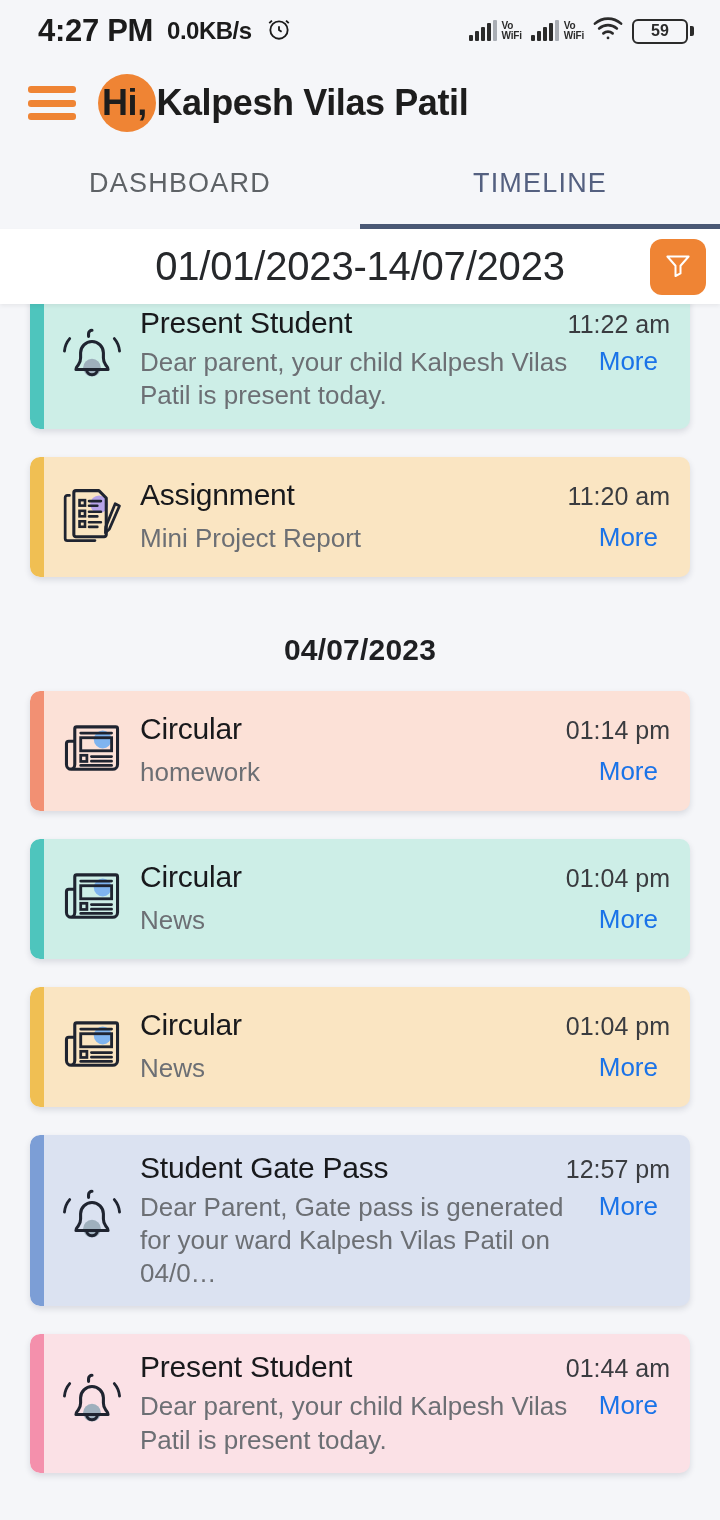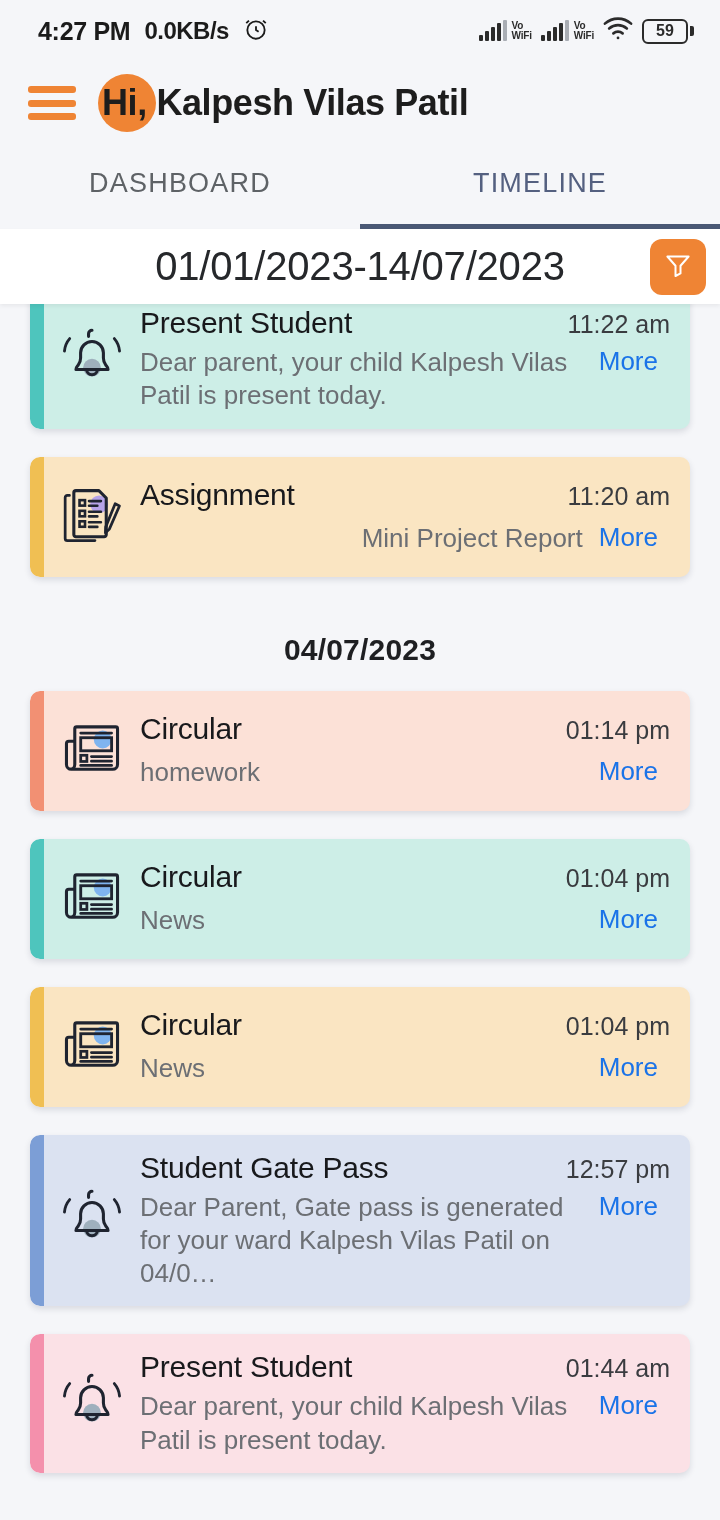--- a/index.html
+++ b/index.html
@@ -33,21 +33,21 @@
     justify-content: space-between;
     padding: 0 26px 0 38px;
     background: #f5f6f9;
   }
   .status-left {
     display: flex;
     align-items: center;
     gap: 14px;
   }
   .status-time {
-    font-size: 25px;
+    font-size: 31px;
     font-weight: bold;
     color: #1b1b1b;
     letter-spacing: -0.3px;
   }
   .status-net {
     font-size: 24px;
     font-weight: bold;
     color: #1b1b1b;
     letter-spacing: -0.5px;
   }
@@ -72,21 +72,21 @@
     color: #2b2b2b;
     text-align: left;
     letter-spacing: -0.2px;
   }
   .battery {
     display: flex;
     align-items: center;
     gap: 2px;
   }
   .batt-body {
-    width: 46px;
+    width: 56px;
     height: 25px;
     border: 2.5px solid #2b2b2b;
     border-radius: 6px;
     display: flex;
     align-items: center;
     justify-content: center;
     font-size: 16px;
     font-weight: bold;
     color: #2b2b2b;
   }
@@ -406,21 +406,21 @@
             <div class="card-row1">
               <span class="card-title">Present Student</span>
               <span class="card-time">11:22 am</span>
             </div>
             <div class="card-row2">
               <span class="card-desc">Dear parent, your child Kalpesh Vilas Patil is present today.</span>
               <span class="card-more">More</span>
             </div>
           </div>
         </div>
-        <div class="card one-line" style="background: rgb(250, 229, 194); text-align: right;">
+        <div class="card one-line" style="background: rgb(250, 229, 194);">
           <span class="accent" style="background: rgb(240, 191, 83);"></span>
           <div class="card-icon">
             <span style="display: block;"><svg width="76" height="76" viewBox="0 0 64 64" fill="none">
                 <circle cx="38" cy="23" r="7.5" fill="#b6a3e8"></circle>
                 <path d="M18.5 11.5h19.3l6.2 6.2v30.8a1.8 1.8 0 0 1-1.8 1.8H18.5a1.8 1.8 0 0 1-1.8-1.8V13.3a1.8 1.8 0 0 1 1.8-1.8z" stroke="#1f2430" stroke-width="2.6" stroke-linecap="round" stroke-linejoin="round" fill="none"></path>
                 <path d="M13 15.5h-1.8a1.8 1.8 0 0 0-1.8 1.8v34.4a1.8 1.8 0 0 0 1.8 1.8h23.3" stroke="#1f2430" stroke-width="2.3" stroke-linecap="round" stroke-linejoin="round" fill="none"></path>
                 <rect x="21.5" y="19.5" width="4.6" height="4.6" stroke="#1f2430" stroke-width="2.2" fill="none"></rect>
                 <rect x="21.5" y="28.5" width="4.6" height="4.6" stroke="#1f2430" stroke-width="2.2" fill="none"></rect>
                 <rect x="21.5" y="37.3" width="4.6" height="4.6" stroke="#1f2430" stroke-width="2.2" fill="none"></rect>
                 <path d="M29.5 20.3h10M29.5 24.2h7" stroke="#1f2430" stroke-width="2.2" stroke-linecap="round" stroke-linejoin="round" fill="none"></path>

